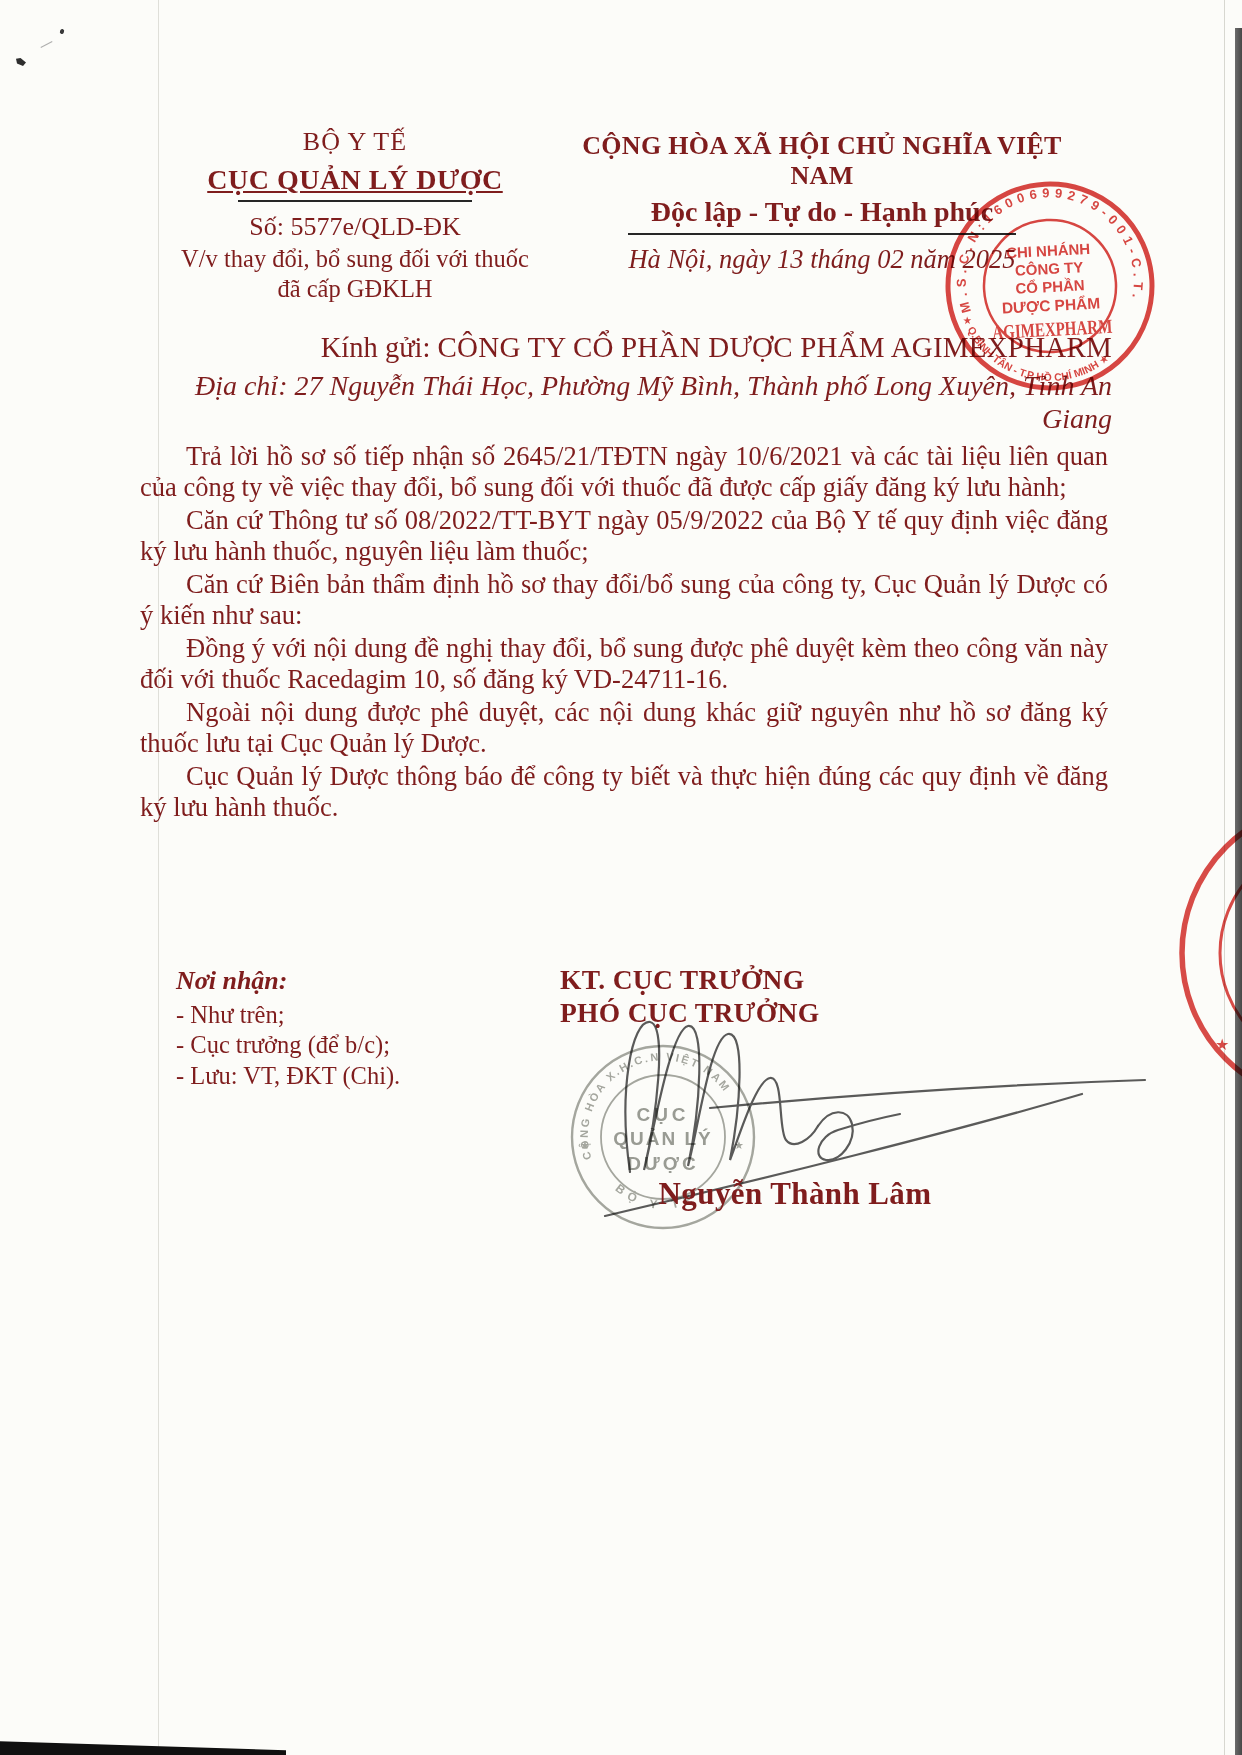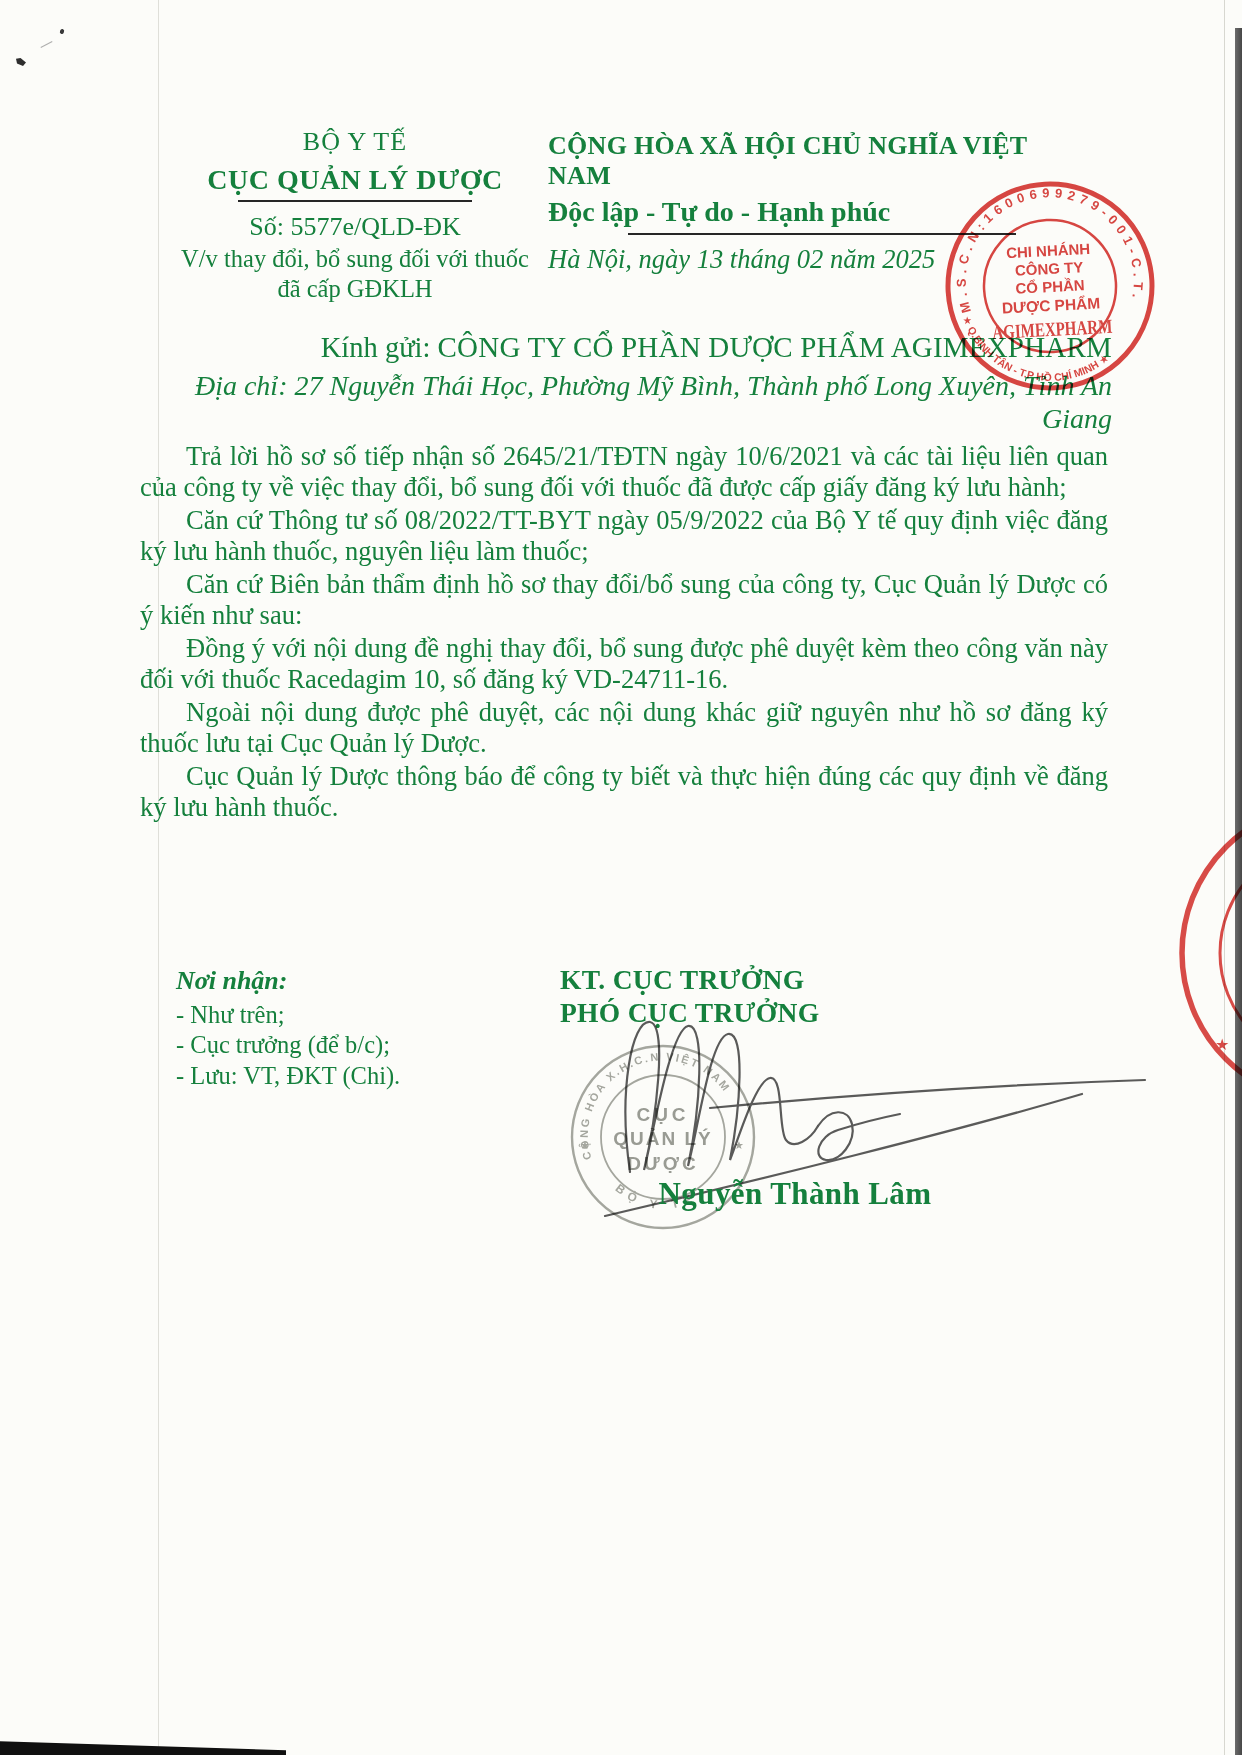--- a/index.html
+++ b/index.html
@@ -3,33 +3,33 @@
 <meta charset="utf-8">
 <style>
   html,body{margin:0;padding:0;background:#e8e8e4;}
   .page{
     position:relative;
     width:1242px;height:1755px;
     margin:0 auto;
     background:#fcfcf9;
     overflow:hidden;
     font-family:"Liberation Serif","DejaVu Serif",serif;
-    color:#15803d;
+    color:#7f1d1d;
   }
   .abs{position:absolute;}
 
   
   .hdr-left{left:133px;top:127px;width:444px;text-align:center;line-height:1.15;}
   .ministry{font-size:26px;letter-spacing:1px;}
-  .dept{font-size:28px;font-weight:bold;margin-top:7px;letter-spacing:.5px;}
+  .dept{font-size:28px;font-weight:bold;margin-top:7px;letter-spacing:.5px;text-decoration:underline;}
   .dept-rule{width:234px;border-top:2.5px solid #262626;margin:4px auto 0;}
   .doc-number{font-size:26px;margin-top:10px;}
   .subject{font-size:24.5px;margin-top:2px;line-height:30px;}
 
-  .hdr-right{left:548px;top:131px;width:548px;line-height:1.15;}
+  .hdr-right{left:548px;top:131px;width:548px;text-align:center;line-height:1.15;}
   .country{font-size:26px;font-weight:bold;letter-spacing:.3px;}
   .motto{font-size:28px;font-weight:bold;margin-top:5px;}
   .motto-rule{width:388px;border-top:2.5px solid #262626;margin:5px auto 0;}
   .dateline{font-size:26.5px;font-style:italic;margin-top:9px;}
 
   
   .recipient{left:140px;top:331px;width:972px;text-align:right;}
   .salutation-line{font-size:28.5px;padding-left:85px;}
   .company-name{font-size:29px;letter-spacing:.2px;}
   .address{font-size:28px;font-style:italic;line-height:33px;margin-top:5px;text-indent:45px;}

